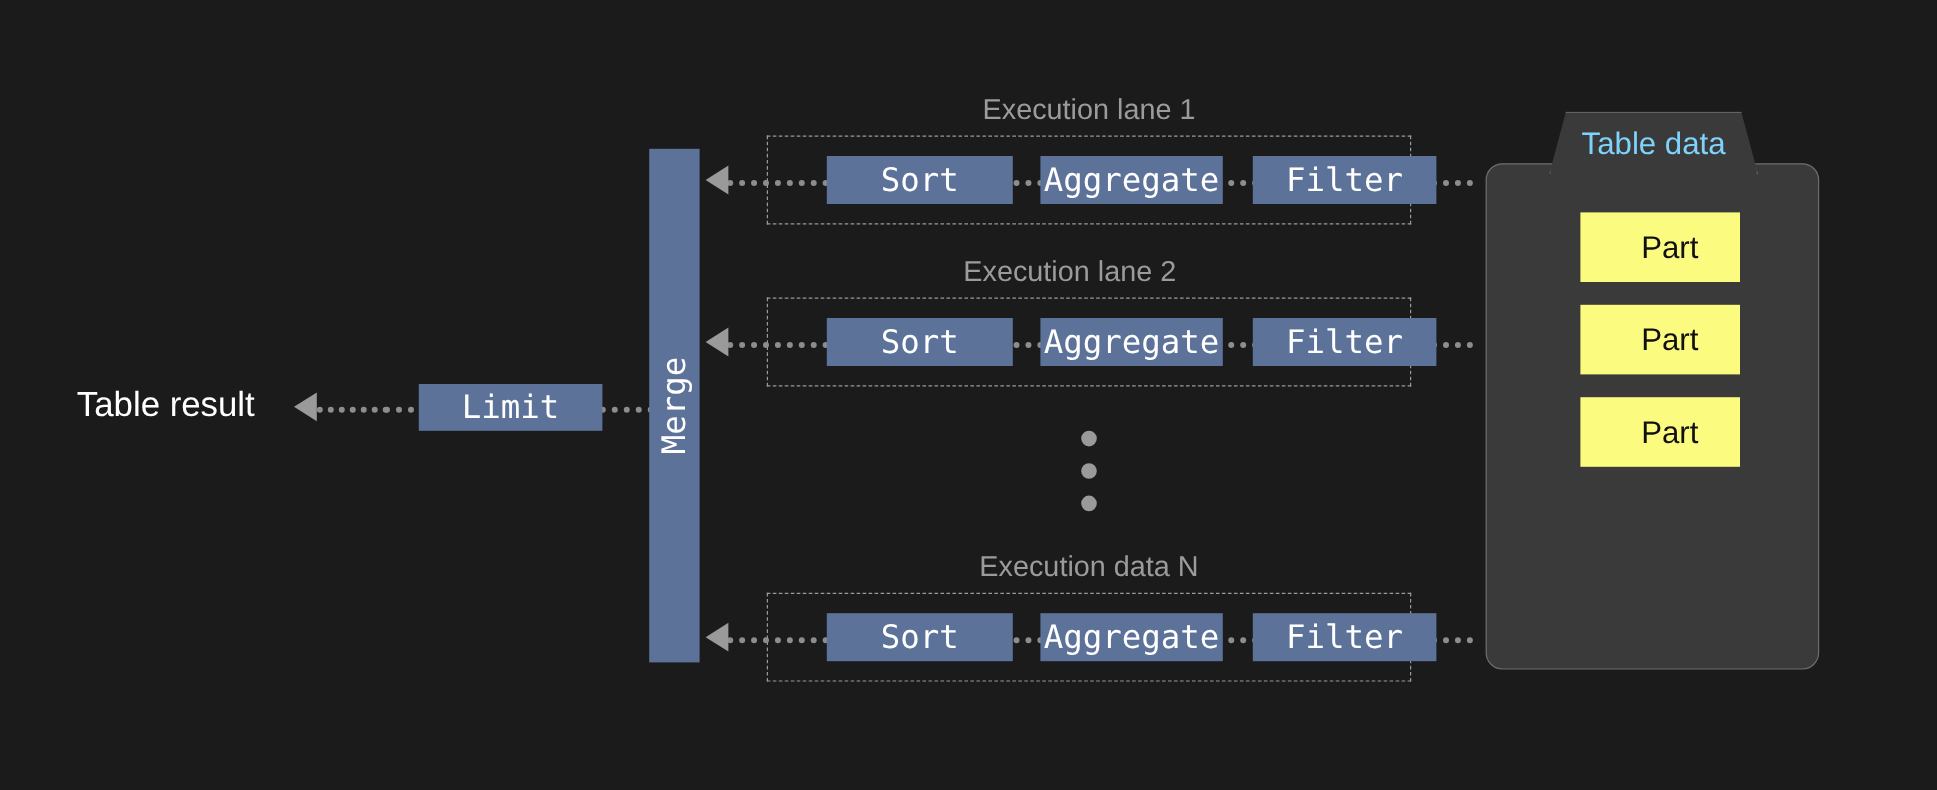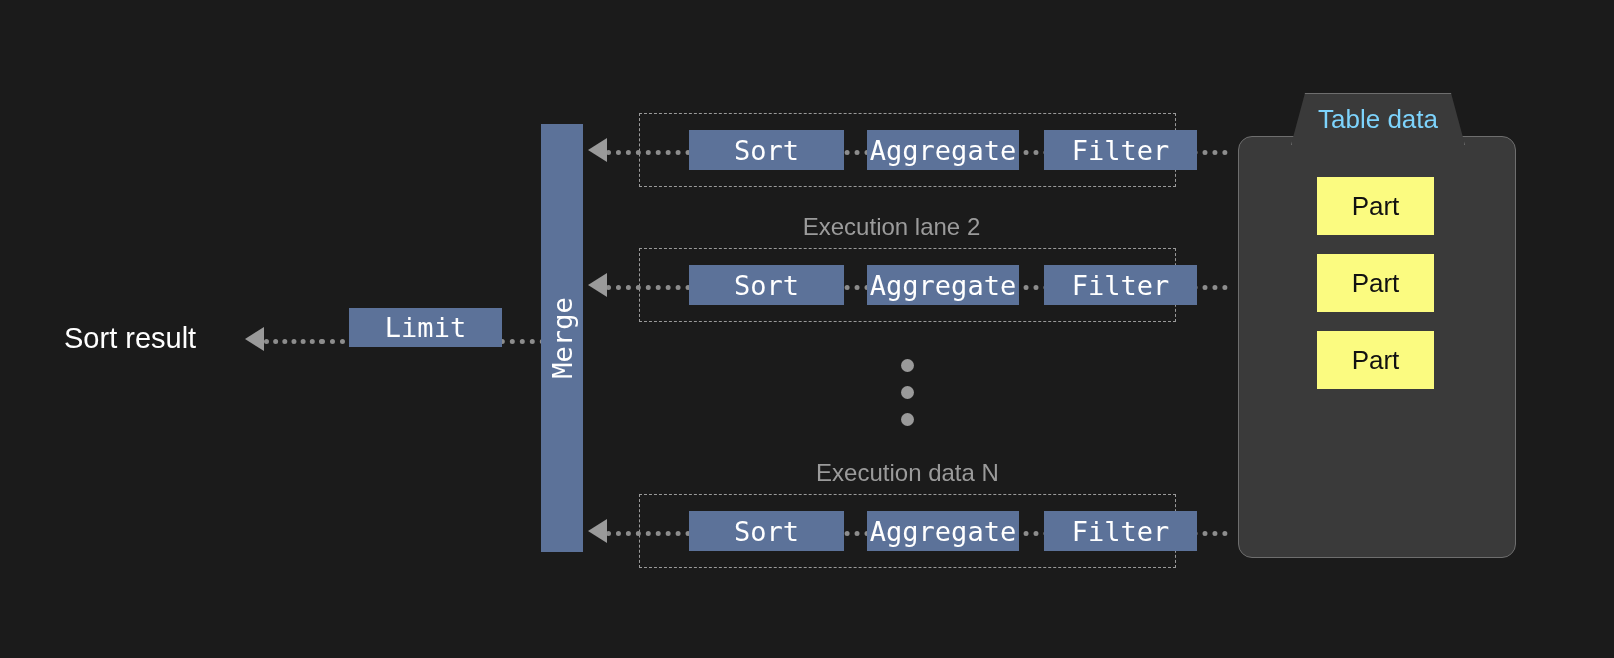--- a/index.html
+++ b/index.html
@@ -154,43 +154,45 @@
     width: 117px;
     height: 58px;
     background: #fbfb80;
     color: #111111;
     font-family: "Liberation Sans", sans-serif;
     font-size: 26px;
     display: flex;
     align-items: center;
     justify-content: center;
     z-index: 6;
+    padding-left: 16px;
   }
 </style>
 </head>
 <body>
 
 <div id="stage">
 
-  <div class="plain-text" style="left:64px; top:322px; font-size:29px;">Sort result</div>
+  <div class="plain-text" style="left:64px; top:322px; font-size:29px;">Table result</div>
 
   <div class="arrow-left" style="left:245px; top:327px;"></div>
 
   <div class="dotline" style="left:264px; top:339px; width:60px;"></div>
 
-  <div class="op-box" style="left:313px; top:308px; width:153px; height:39px;">
+  <div class="op-box" style="left:313px; top:320px; width:153px; height:39px;">
     <span>Limit</span>
   </div>
 
   <div class="dotline" style="left:320px; top:339px; width:225px;"></div>
 
   <div class="merge-bar">
     <span class="merge-label">Merge</span>
   </div>
 
+  <div class="lane-label" style="left:639px; top:78px; width:537px;">Execution lane 1</div>
   <div class="lane-frame" style="left:639px; top:113px; width:537px; height:74px;"></div>
 
   <div class="arrow-left" style="left:588px; top:138px;"></div>
   <div class="dotline" style="left:606px; top:150px; width:622px;"></div>
 
   <div class="op-box" style="left:653px; top:130px; width:155px; height:40px;">
     <span>Sort</span>
   </div>
   <div class="op-box" style="left:831px; top:130px; width:152px; height:40px;">
     <span>Aggregate</span>

